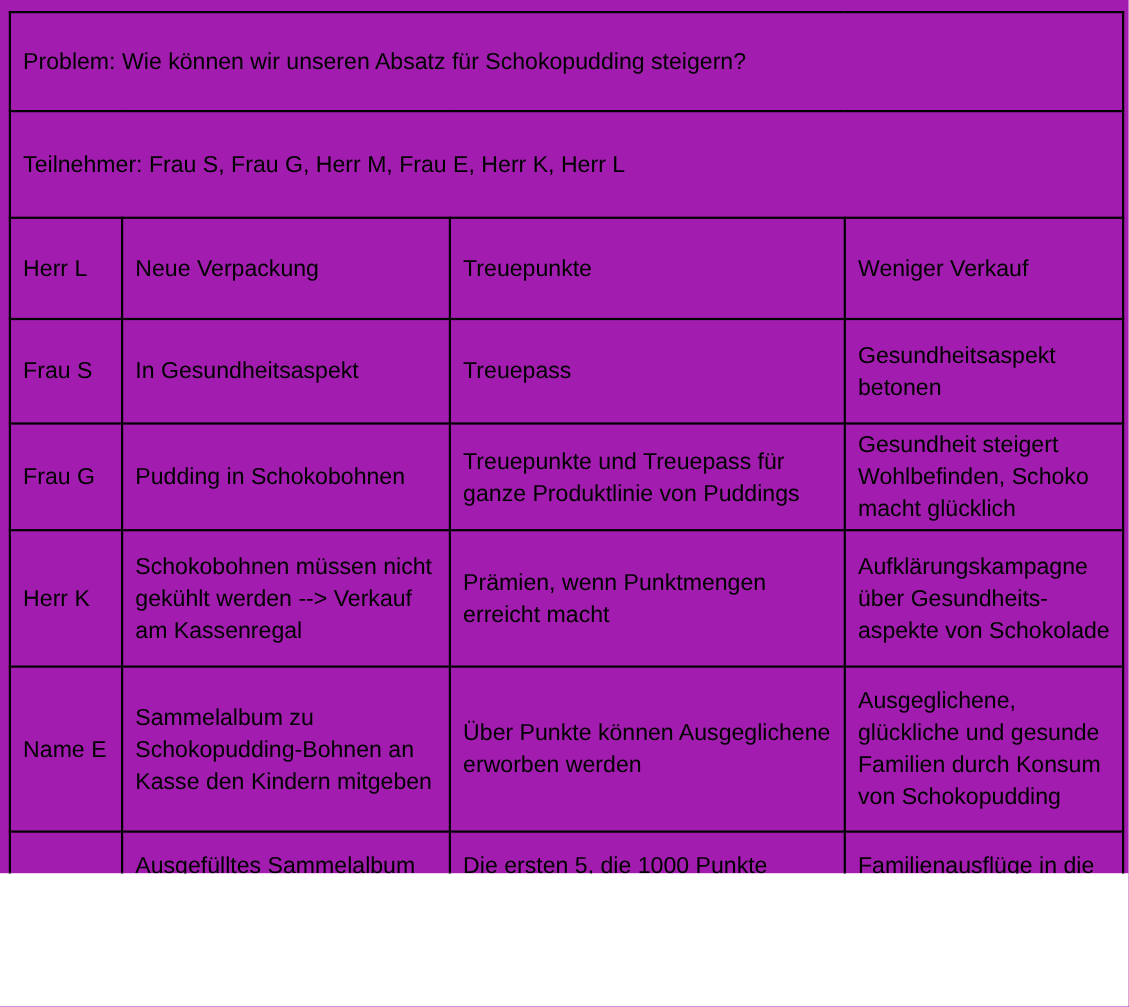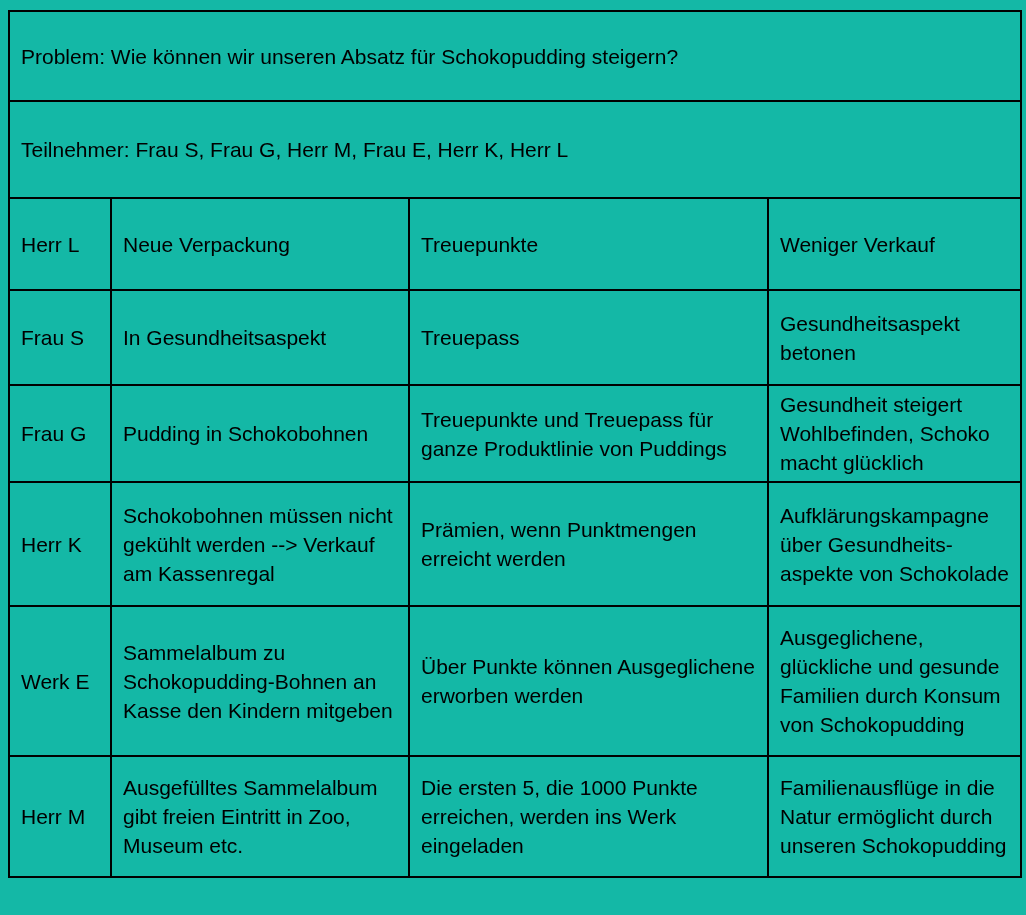--- a/index.html
+++ b/index.html
@@ -4,24 +4,24 @@
 <style>
   html, body {
     margin: 0;
     padding: 0;
     background: #ffffff;
     font-family: "Liberation Sans", "DejaVu Sans", sans-serif;
     color: #000000;
   }
   .page {
     width: 1026px;
-    height: 915px;
+    height: 794px;
     box-sizing: border-box;
     padding: 10px 6px 7px 8px;
-    background: #14b8a6;
+    background: #a21caf;
   }
   table.brainwriting-table {
     border-collapse: collapse;
     table-layout: fixed;
     width: 1012px;
   }
   table.brainwriting-table td {
     border: 2px solid #000000;
     vertical-align: middle;
     padding: 4px 8px 4px 11px;
@@ -79,25 +79,25 @@
       </tr>
       <tr class="r-2">
         <td>Frau G</td>
         <td>Pudding in Schokobohnen</td>
         <td>Treuepunkte und Treuepass für ganze Produktlinie von Puddings</td>
         <td>Gesundheit steigert Wohlbefinden, Schoko macht glücklich</td>
       </tr>
       <tr class="r-3">
         <td>Herr K</td>
         <td>Schokobohnen müssen nicht gekühlt werden --&gt; Verkauf am Kassenregal</td>
-        <td>Prämien, wenn Punktmengen erreicht werden</td>
+        <td>Prämien, wenn Punktmengen erreicht macht</td>
         <td>Aufklärungskampagne über Gesundheits-aspekte von Schokolade</td>
       </tr>
       <tr class="r-4">
-        <td>Werk E</td>
+        <td>Name E</td>
         <td>Sammelalbum zu Schokopudding-Bohnen an Kasse den Kindern mitgeben</td>
         <td>Über Punkte können Ausgeglichene erworben werden</td>
         <td>Ausgeglichene, glückliche und gesunde Familien durch Konsum von Schokopudding</td>
       </tr>
       <tr class="r-5">
         <td>Herr M</td>
         <td>Ausgefülltes Sammelalbum gibt freien Eintritt in Zoo, Museum etc.</td>
         <td>Die ersten 5, die 1000 Punkte erreichen, werden ins Werk eingeladen</td>
         <td>Familienausflüge in die Natur ermöglicht durch unseren Schokopudding</td>
       </tr>

